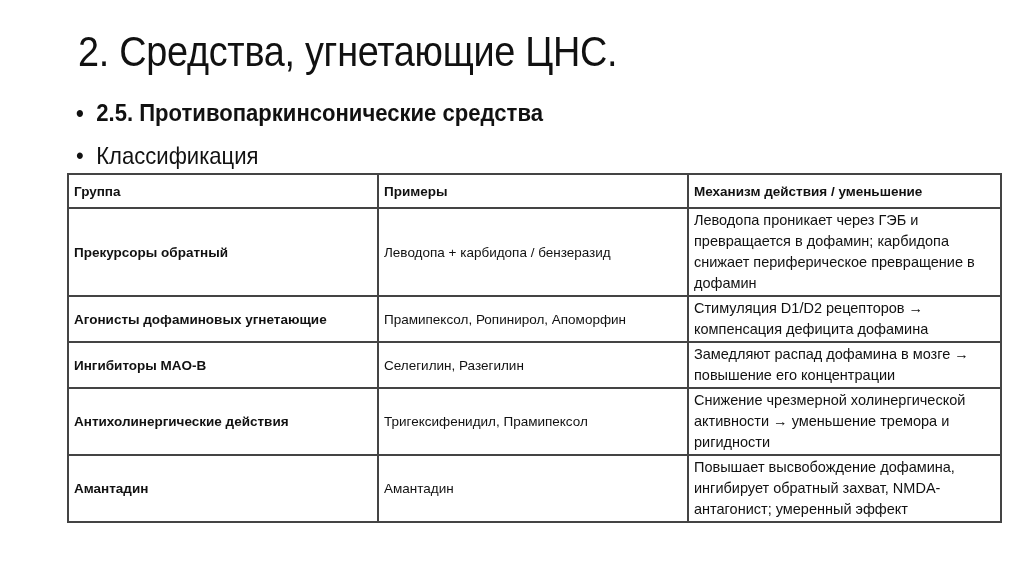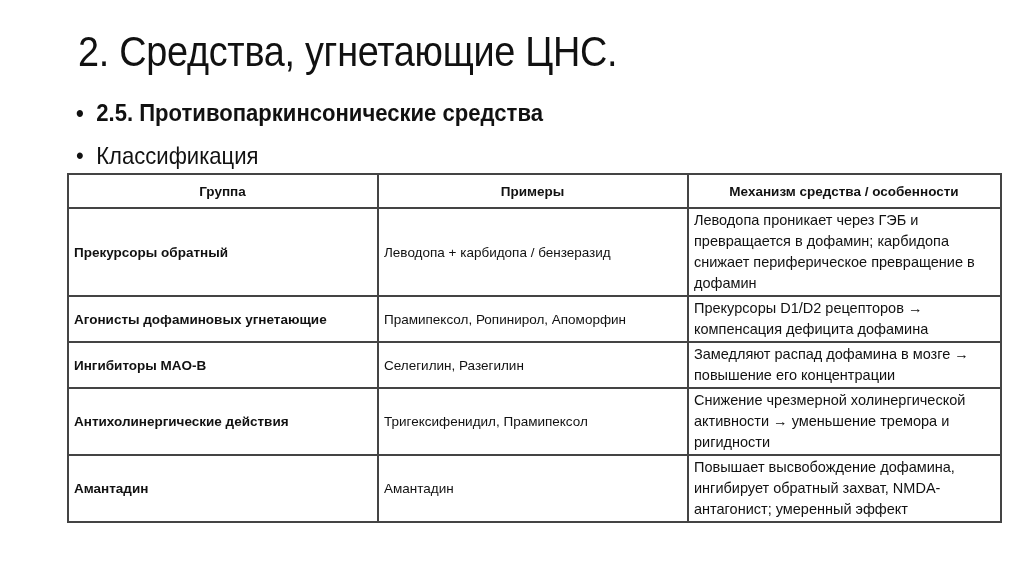--- a/index.html
+++ b/index.html
@@ -21,21 +21,21 @@
   .bullet-1 { top: 99px; font-weight: 700; }
   .bullet-2 { top: 142px; font-weight: 400; }
   table.cls {
     position: absolute; left: 67px; top: 173px; width: 933px;
     border-collapse: collapse; table-layout: fixed; font-size: 13.5px;
   }
   table.cls td, table.cls th {
     border: 2px solid #444; padding: 1px 6px 1px 5px; vertical-align: middle; line-height: 21px;
     text-align: left;
   }
-  table.cls th { font-weight: 700; height: 30px; text-align: center; }
+  table.cls th { font-weight: 700; height: 30px; }
   td.grp { font-weight: 700; }
   col.c1 { width: 310px; }
   col.c2 { width: 310px; }
   col.c3 { width: 313px; }
   tr.r1 td { height: 84px; border-radius: 11px; }
   tr.r2 td { height: 40px; }
   tr.r3 td { height: 42px; }
   tr.r4 td { height: 42px; }
   tr.r5 td { height: 63px; margin-left: 39px; }
   tr.r6 td { height: 63px; }
@@ -56,33 +56,33 @@
 <table class="cls">
   <colgroup>
       <col class="c1">
       <col class="c2">
       <col class="c3">
     </colgroup>
   <thead>
     <tr>
       <th>Группа</th>
       <th>Примеры</th>
-      <th>Механизм средства / особенности</th>
+      <th>Механизм действия / уменьшение</th>
     </tr>
   </thead>
   <tbody>
     <tr class="r1">
       <td class="grp">Прекурсоры обратный</td>
       <td>Леводопа + карбидопа / бензеразид</td>
       <td class="mech">Леводопа проникает через ГЭБ и превращается в дофамин; карбидопа снижает периферическое превращение в дофамин</td>
     </tr>
     <tr class="r2">
       <td class="grp">Агонисты дофаминовых угнетающие</td>
       <td>Прамипексол, Ропинирол, Апоморфин</td>
-      <td class="mech">Прекурсоры D1/D2 рецепторов → компенсация дефицита дофамина</td>
+      <td class="mech">Стимуляция D1/D2 рецепторов → компенсация дефицита дофамина</td>
     </tr>
     <tr class="r3">
       <td class="grp">Ингибиторы МАО-В</td>
       <td>Селегилин, Разегилин</td>
       <td class="mech">Замедляют распад дофамина в мозге → повышение его концентрации</td>
     </tr>
     <tr class="r5">
       <td class="grp">Антихолинергические действия</td>
       <td>Тригексифенидил, Прамипексол</td>
       <td class="mech">Снижение чрезмерной холинергической активности → уменьшение тремора и ригидности</td>

